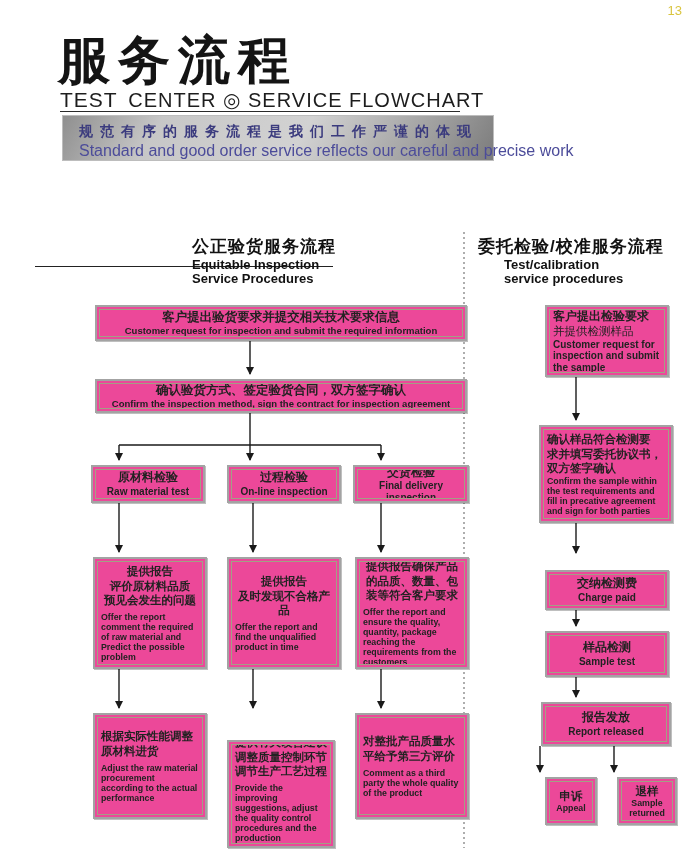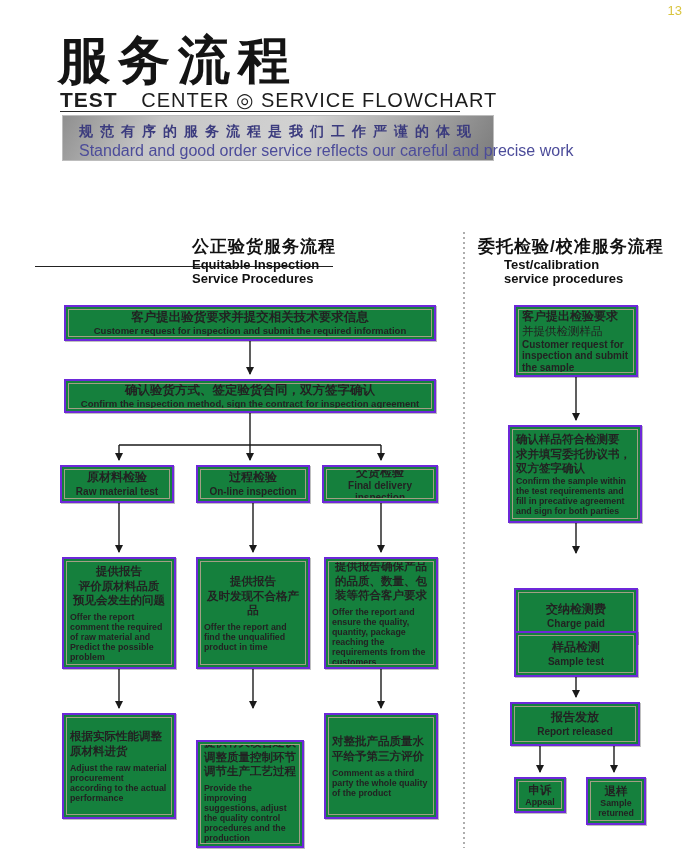--- a/index.html
+++ b/index.html
@@ -5,38 +5,38 @@
   html,body{margin:0;padding:0;background:#fff;}
   .page{position:relative;width:690px;height:865px;background:#ffffff;overflow:hidden;
         font-family:"Liberation Sans","DejaVu Sans",sans-serif;color:#1c1c1c;}
   .connectors{position:absolute;left:0;top:0;z-index:0;}
 
   
   .page-number{position:absolute;top:3px;right:8px;font-size:13px;font-weight:400;color:#d9c53f;}
   .title-cn{position:absolute;left:58px;top:26px;margin:0;font-family:"DejaVu Serif","Liberation Serif",serif;
             font-weight:600;font-size:52px;letter-spacing:8px;color:#141414;}
   .title-en{position:absolute;left:60px;top:88px;font-size:20px;color:#1d1d1d;letter-spacing:1px;white-space:nowrap;}
-  .title-en .t-bold{font-weight:700;font-size:21px;margin-right:17px;}
+  .title-en .t-bold{font-weight:400;font-size:21px;margin-right:4px;}
   .subtitle-rule{position:absolute;left:60px;top:111px;width:400px;height:1px;background:#2a2a2a;}
   .banner{position:absolute;left:62px;top:115px;width:432px;height:46px;
           background:linear-gradient(120deg,#8f8f8f 0%,#c7c7c7 22%,#d2d2d2 55%,#9b9b9b 85%,#7c7c7c 100%);
           border:1px solid #bdbdbd;box-sizing:border-box;}
   .banner-cn{margin:7px 0 0 16px;font-size:14px;font-weight:700;letter-spacing:7px;color:#3b3b7e;white-space:nowrap;}
   .banner-en{margin:1px 0 0 16px;font-size:16px;color:#4c4c9a;white-space:nowrap;}
 
   
   .col-head{position:absolute;z-index:2;}
   .head-cn{font-size:17px;font-weight:700;letter-spacing:1px;color:#111;}
   .head-en{font-size:13px;font-weight:800;line-height:1.06;color:#111;}
   .head-rule{position:absolute;left:35px;top:266px;width:298px;height:1px;background:#222;z-index:1;}
   .right-head .head-en{margin-left:26px;}
 
   
-  .fbox{position:absolute;z-index:2;background:#15803d;border:2px solid #6d28d9;
-        box-sizing:border-box;box-shadow:1px 1px 0 rgba(0,0,0,0.25);}
+  .fbox{position:absolute;z-index:2;background:#ec4899;border:2px solid #a3a3a3;
+        box-sizing:border-box;box-shadow:1px 1px 0 rgba(0,0,0,0.25);margin-left:31px;}
   .fbox-in{position:absolute;left:2px;top:2px;right:2px;bottom:2px;border:1px solid #a39f85;
            padding:2px 3px;display:flex;flex-direction:column;justify-content:center;overflow:hidden;}
   .cn{font-size:12px;font-weight:700;color:#222;text-align:center;line-height:1.3;}
   .cn-big{font-size:12.5px;}
   .en{font-size:9.5px;font-weight:700;color:#222;text-align:center;line-height:1.15;}
   .pre{white-space:pre-line;}
   .ta-l{text-align:left;}
   .en-small{font-size:8.8px;line-height:1.14;}
   .cn-sm{font-size:11.5px;line-height:1.28;}
   .en-mid{font-size:10px;}
@@ -197,42 +197,42 @@
 
   <div class="fbox" style="left:508px;top:425px;width:134px;height:98px;">
     <div class="fbox-in">
       <div class="cn cn-sm pre ta-l">确认样品符合检测要
 求并填写委托协议书，
 双方签字确认</div>
       <div class="en en-small ta-l">Confirm the sample within the test requirements and fill in precative agreement and sign for both parties</div>
     </div>
   </div>
 
-  <div class="fbox" style="left:514px;top:588px;width:124px;height:56px;">
+  <div class="fbox" style="left:514px;top:570px;width:124px;height:40px;">
     <div class="fbox-in">
       <div class="cn">交纳检测费</div>
       <div class="en en-mid">Charge paid</div>
     </div>
   </div>
 
   <div class="fbox" style="left:514px;top:631px;width:124px;height:46px;">
     <div class="fbox-in">
       <div class="cn">样品检测</div>
       <div class="en en-mid">Sample test</div>
     </div>
   </div>
 
   <div class="fbox" style="left:510px;top:702px;width:130px;height:44px;">
     <div class="fbox-in">
       <div class="cn">报告发放</div>
       <div class="en en-mid">Report released</div>
     </div>
   </div>
 
-  <div class="fbox" style="left:514px;top:777px;width:52px;height:36px;">
+  <div class="fbox" style="left:514px;top:777px;width:52px;height:48px;">
     <div class="fbox-in">
       <div class="cn cn-sm">申诉</div>
       <div class="en en-small">Appeal</div>
     </div>
   </div>
 
   <div class="fbox" style="left:586px;top:777px;width:60px;height:48px;">
     <div class="fbox-in">
       <div class="cn cn-sm">退样</div>
       <div class="en en-small">Sample returned</div>

